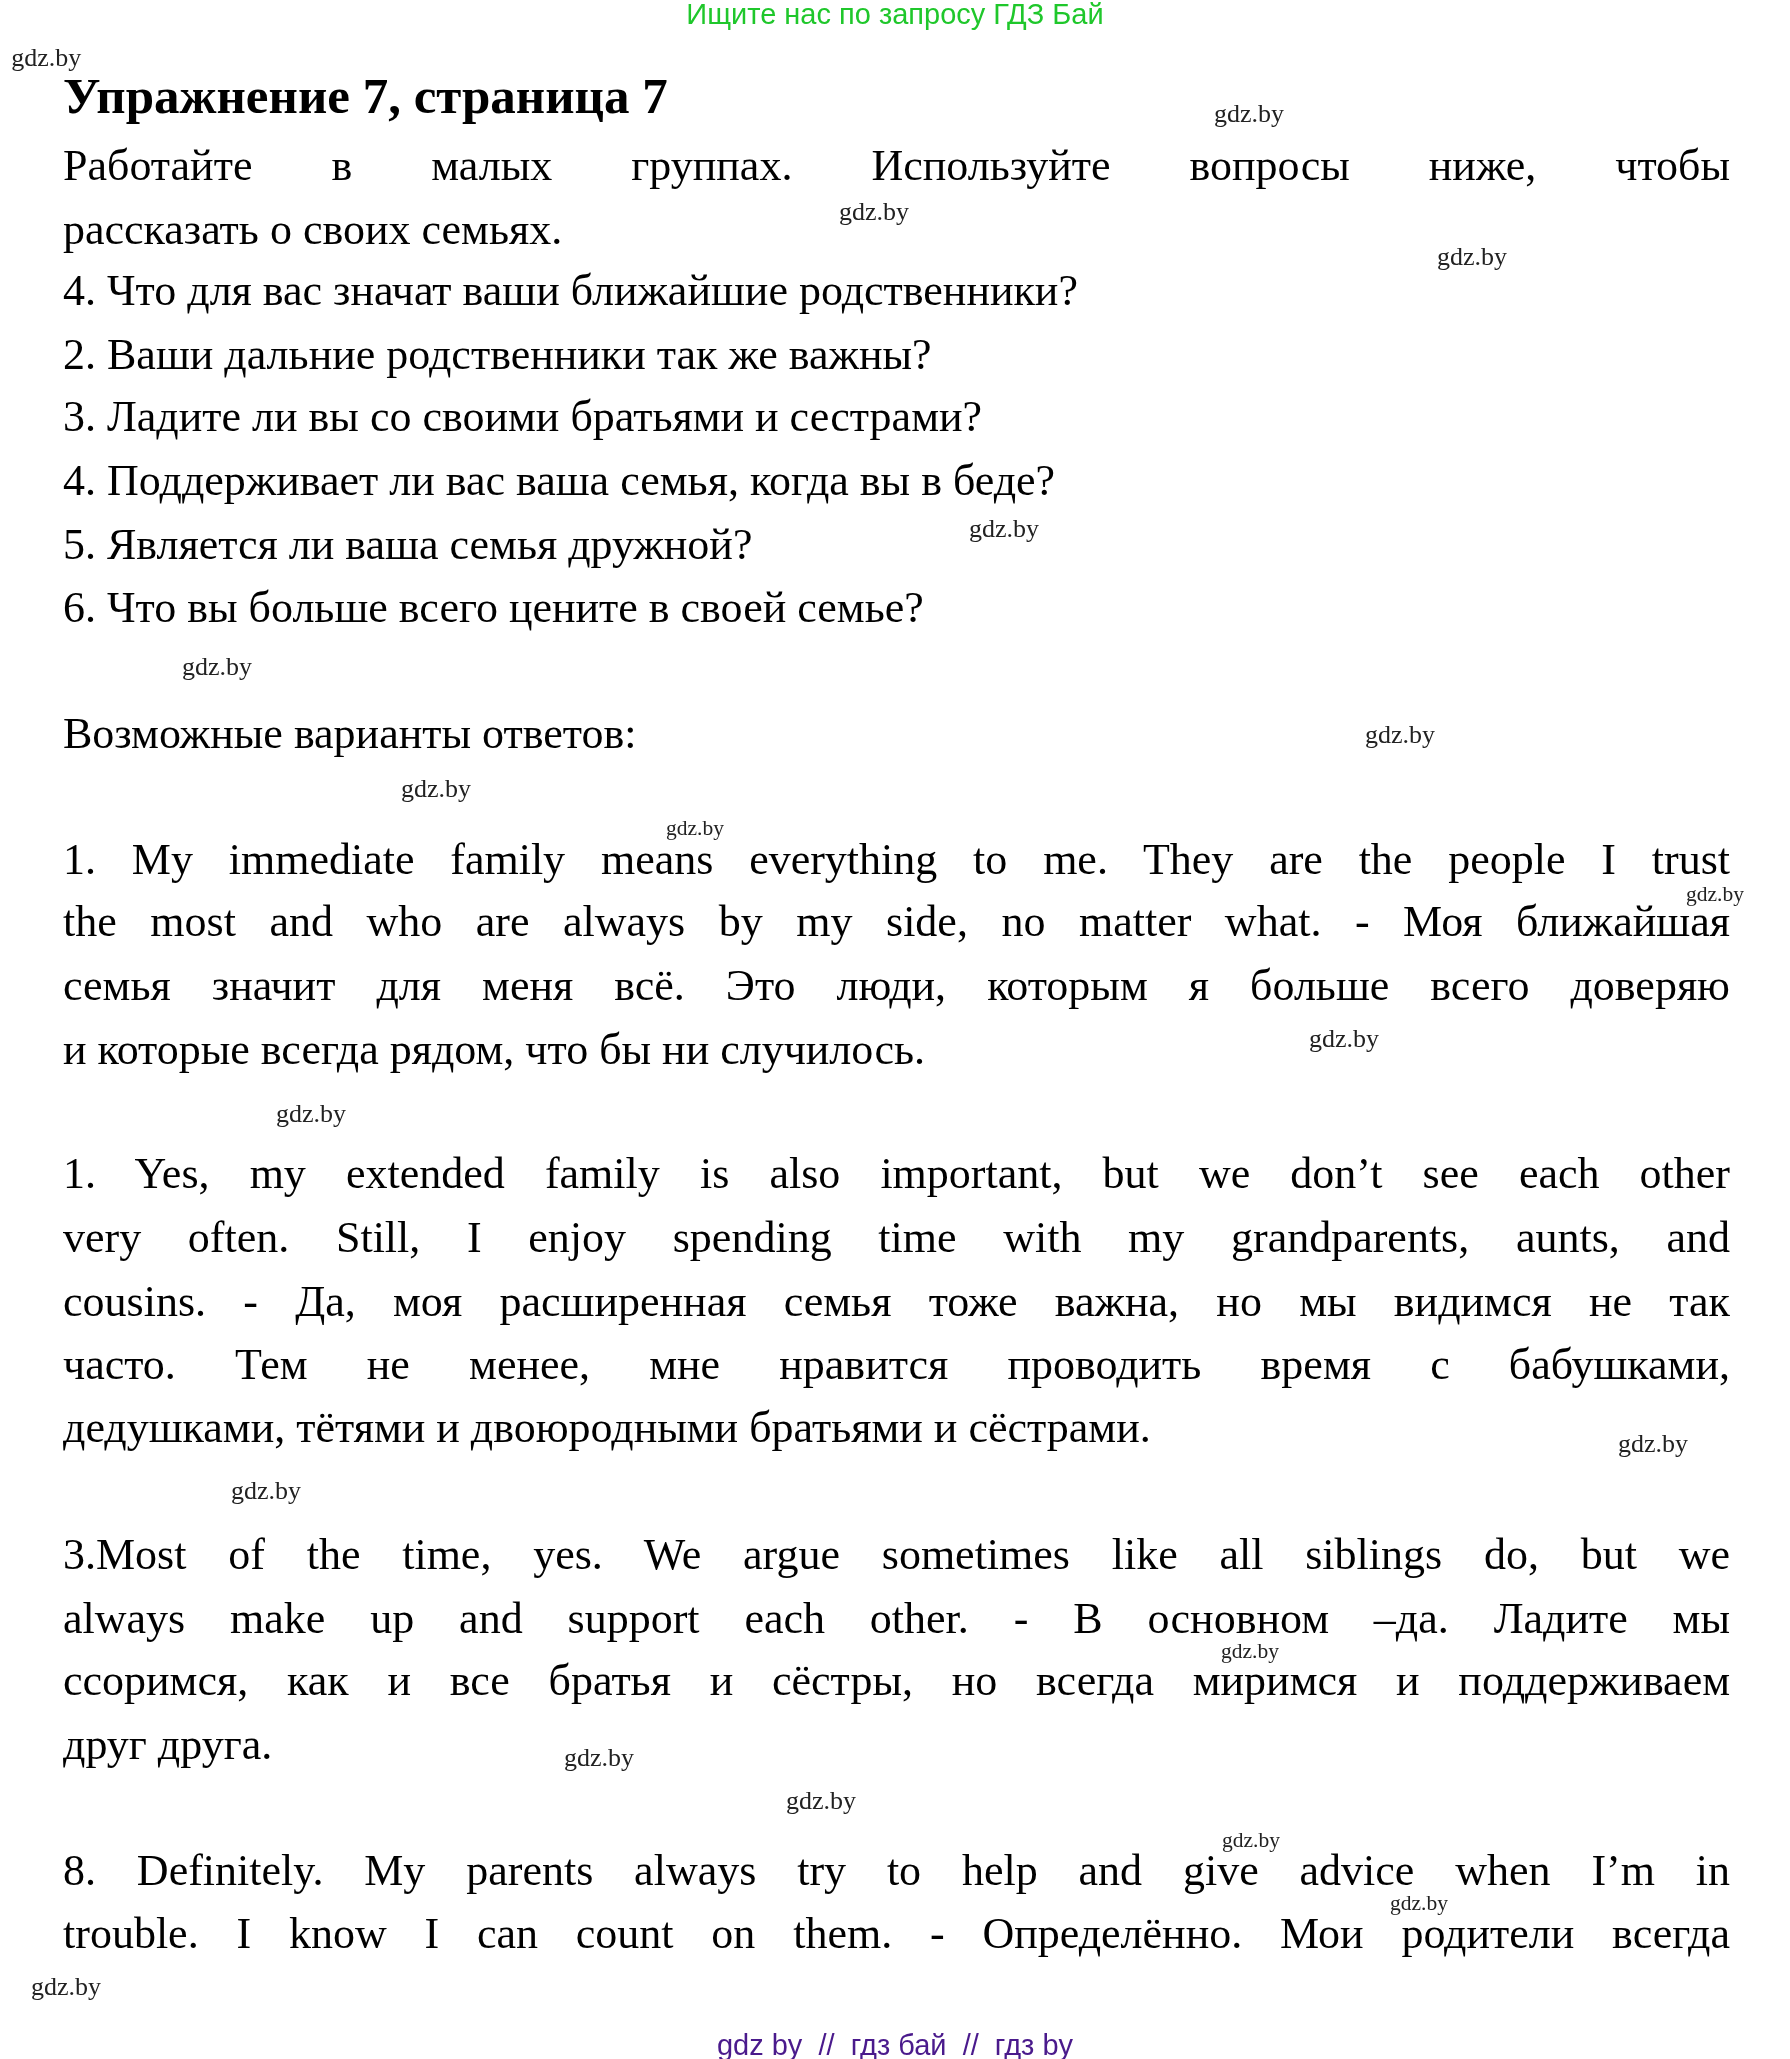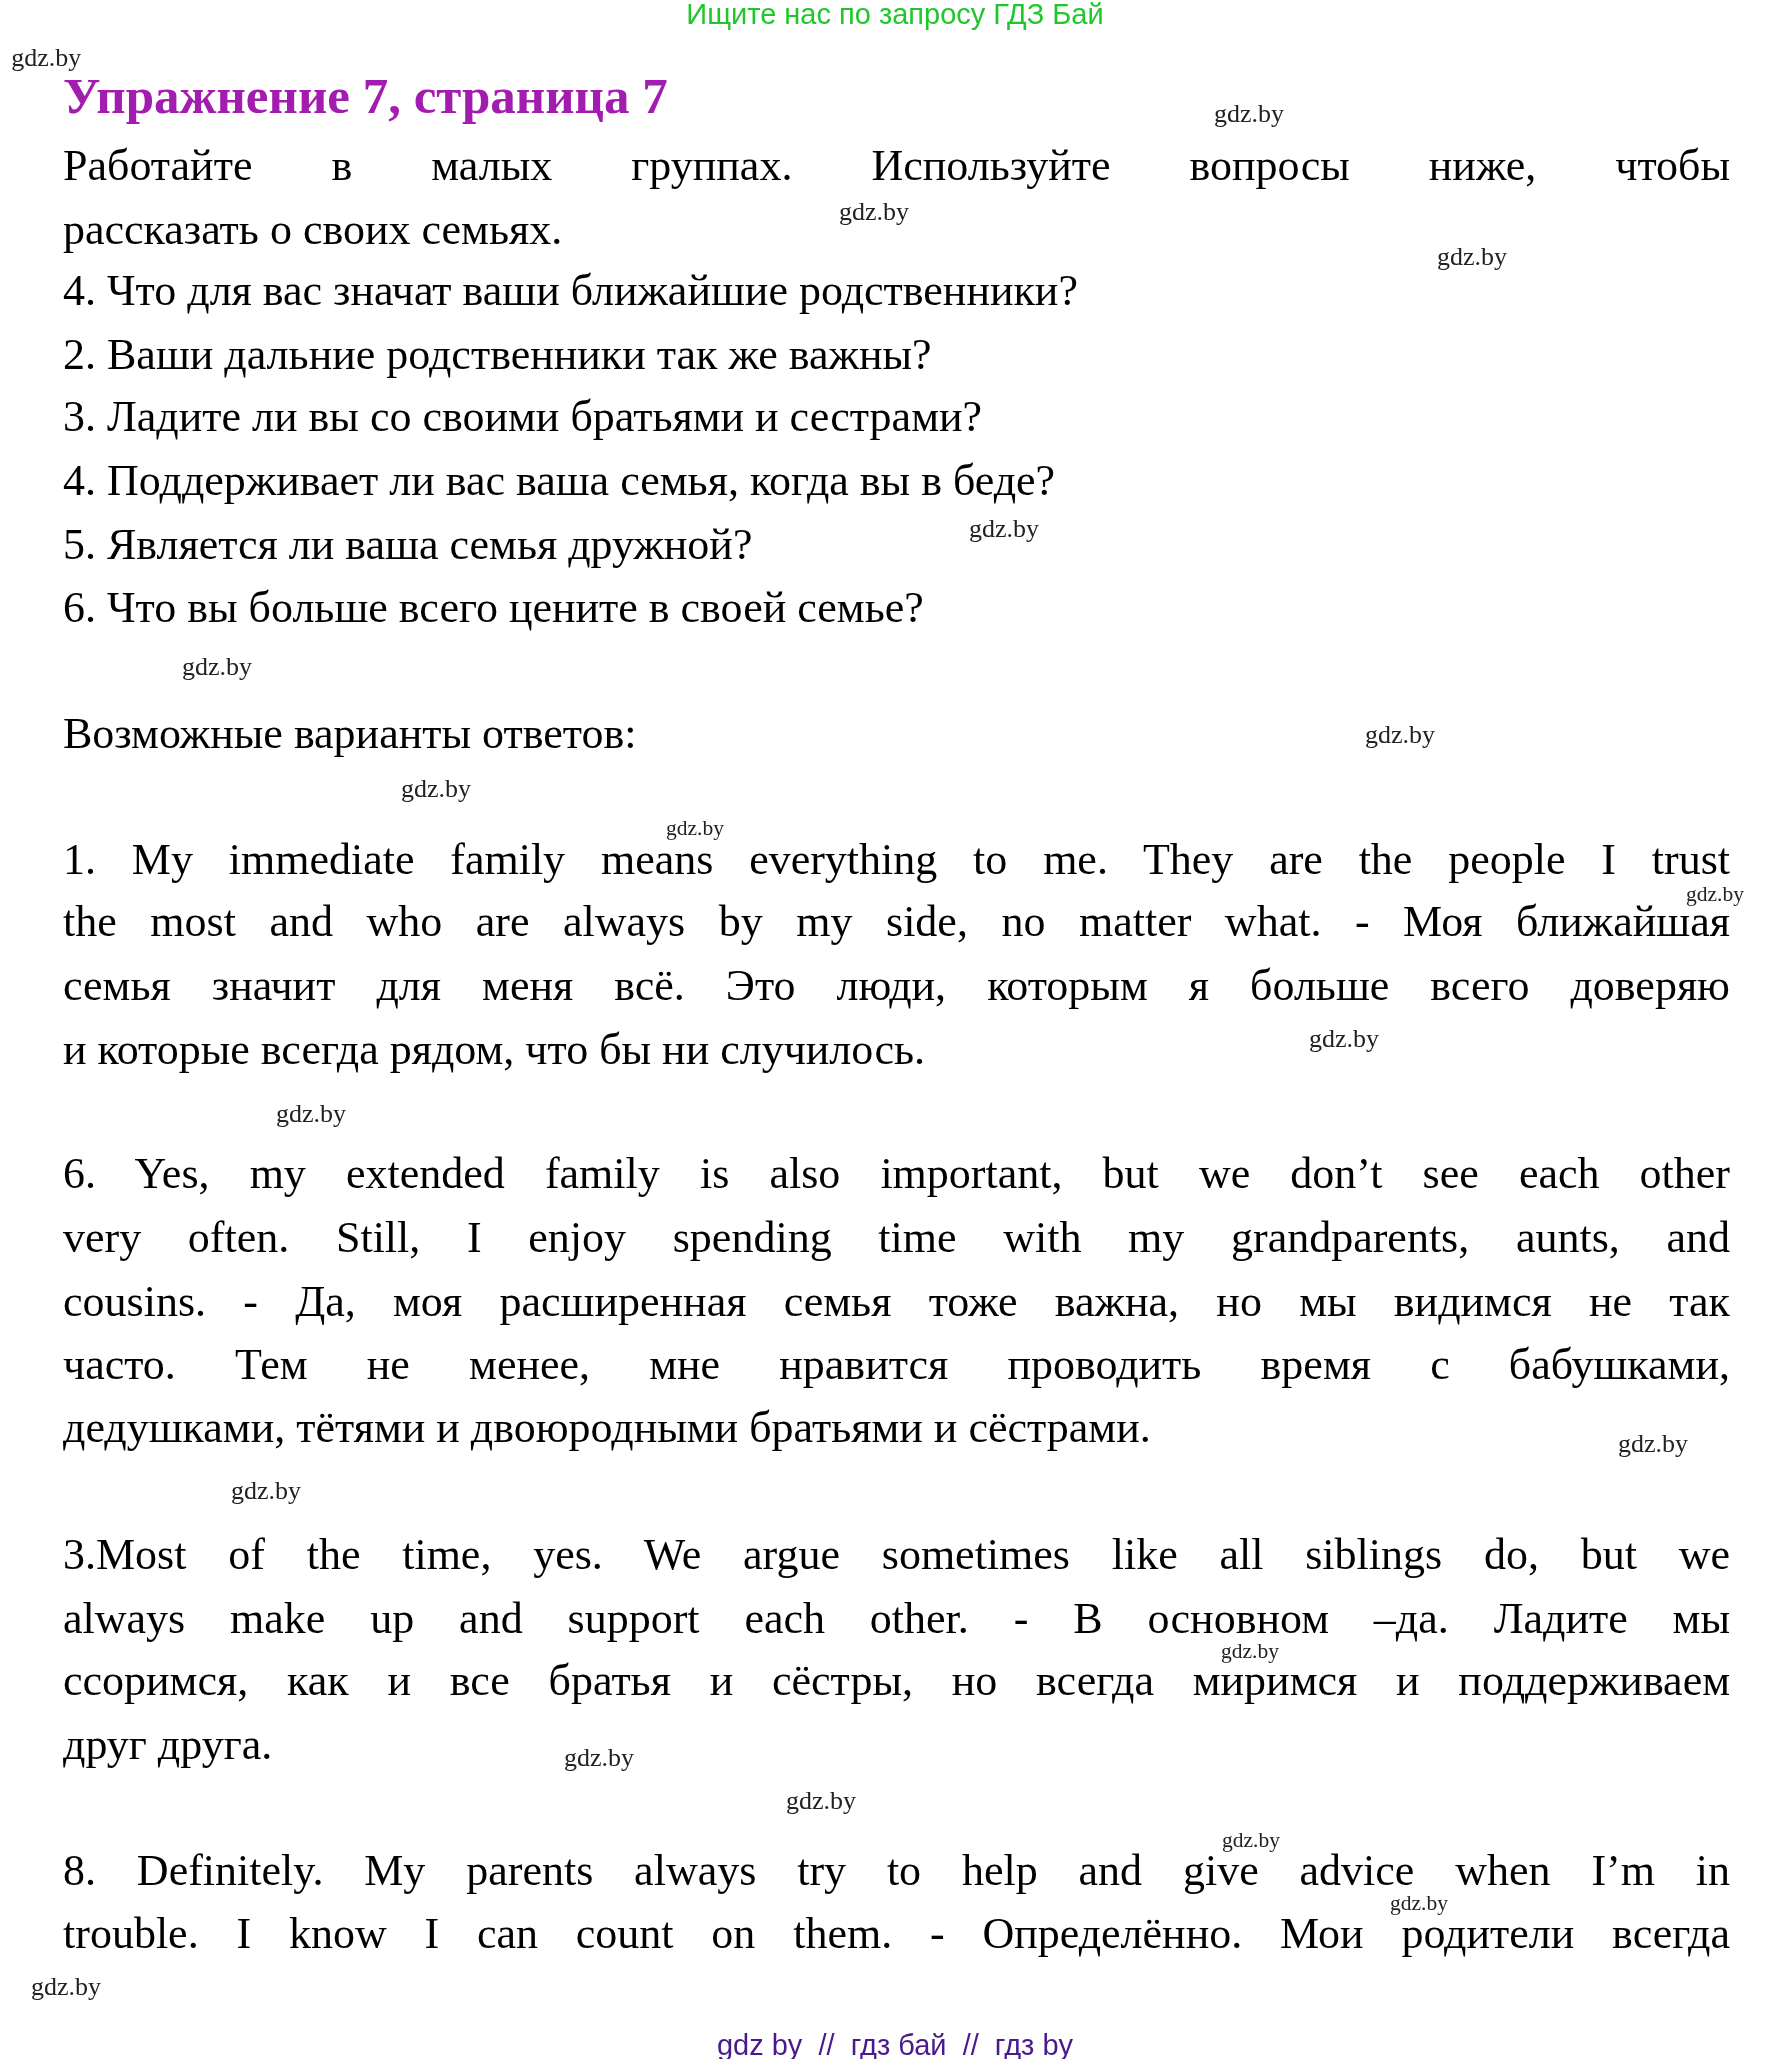--- a/index.html
+++ b/index.html
@@ -4,21 +4,21 @@
 <style>
   html, body { margin:0; padding:0; background:#ffffff; }
   body { width:1790px; height:2059px; position:relative; overflow:hidden; }
   .hdr { position:absolute; left:0; width:1790px; top:-1.9px; text-align:center;
          font-family:"Liberation Sans", sans-serif; font-size:29px; color:#1fc72b; }
   .ftr { position:absolute; left:0; width:1790px; top:2029px; text-align:center;
          font-family:"Liberation Sans", sans-serif; font-size:29px; color:#4a1a8c; white-space:pre; }
   .wm { position:absolute; font-family:Liberation Serif, serif; font-size:26px; color:#222; line-height:1; }
   .wm.small { font-size:21.5px; }
   .title { position:absolute; left:63px; top:71px; font-family:"Liberation Serif", serif;
-           font-weight:bold; font-size:51px; color:#a21caf; line-height:1; }
+           font-weight:bold; font-size:51px; color:#000000; line-height:1; }
   .line { position:absolute; left:63px; width:1667px; font-family:"Liberation Serif", serif;
           font-size:44px; color:#000; line-height:1; white-space:nowrap; }
   .line.j { text-align:justify; text-align-last:justify; }
 </style>
 </head>
 <body>
 
 <div class="hdr">Ищите нас по запросу ГДЗ Бай</div>
 
 <div class="wm" style="left:11.2px;top:45px">gdz.by</div>
@@ -54,21 +54,21 @@
 <div class="line" style="top:523px">5. Является ли ваша семья дружной?</div>
 <div class="line" style="top:586px">6. Что вы больше всего цените в своей семье?</div>
 
 <div class="line" style="top:712px">Возможные варианты ответов:</div>
 
 <div class="line j" style="top:838px">1. My immediate family means everything to me. They are the people I trust</div>
 <div class="line j" style="top:900px">the most and who are always by my side, no matter what. - Моя ближайшая</div>
 <div class="line j" style="top:964px">семья значит для меня всё. Это люди, которым я больше всего доверяю</div>
 <div class="line" style="top:1028px">и которые всегда рядом, что бы ни случилось.</div>
 
-<div class="line j" style="top:1152px">6. Yes, my extended family is also important, but we don’t see each other</div>
+<div class="line j" style="top:1152px">1. Yes, my extended family is also important, but we don’t see each other</div>
 <div class="line j" style="top:1216px">very often. Still, I enjoy spending time with my grandparents, aunts, and</div>
 <div class="line j" style="top:1280px">cousins. - Да, моя расширенная семья тоже важна, но мы видимся не так</div>
 <div class="line j" style="top:1343px">часто. Тем не менее, мне нравится проводить время с бабушками,</div>
 <div class="line" style="top:1406px">дедушками, тётями и двоюродными братьями и сёстрами.</div>
 
 <div class="line j" style="top:1533px">3.Most of the time, yes. We argue sometimes like all siblings do, but we</div>
 <div class="line j" style="top:1597px">always make up and support each other. - В основном –да. Ладите мы</div>
 <div class="line j" style="top:1659px">ссоримся, как и все братья и сёстры, но всегда миримся и поддерживаем</div>
 <div class="line" style="top:1723px">друг друга.</div>
 

